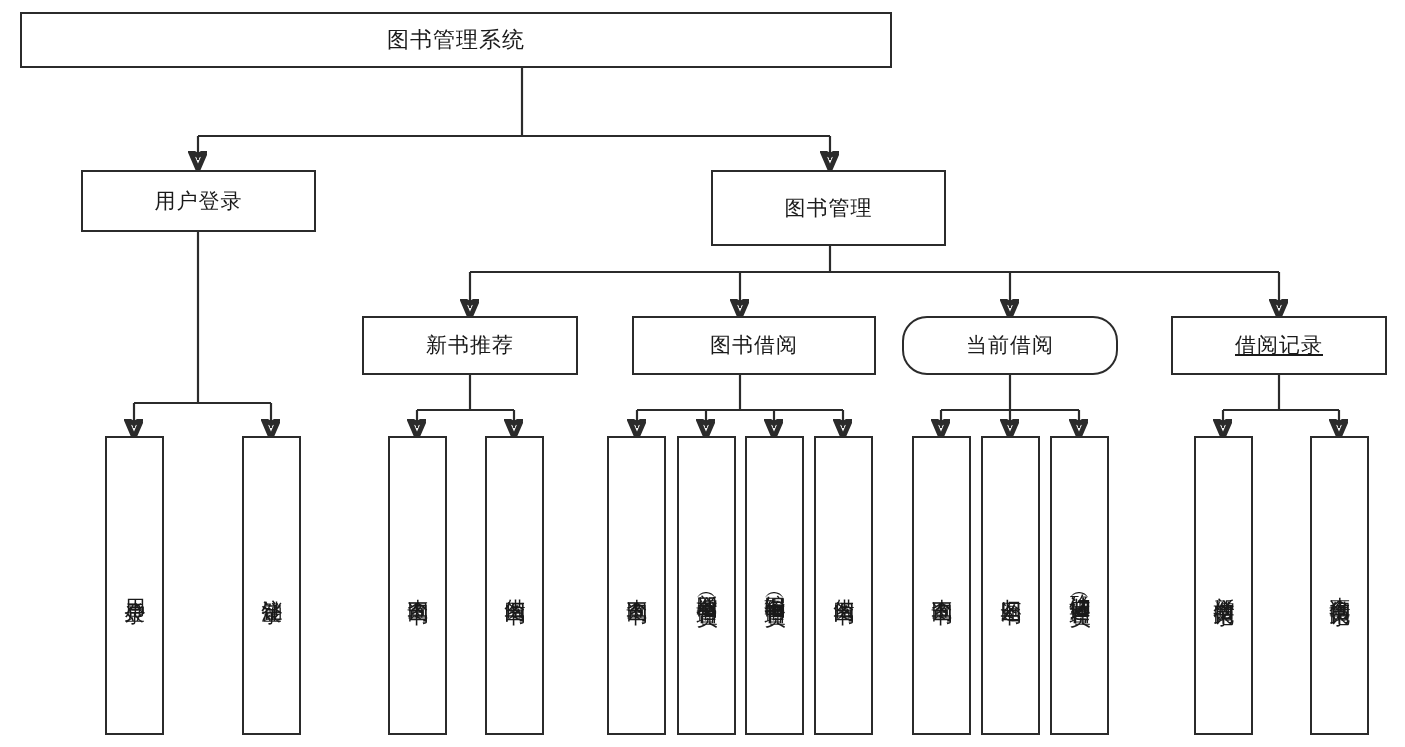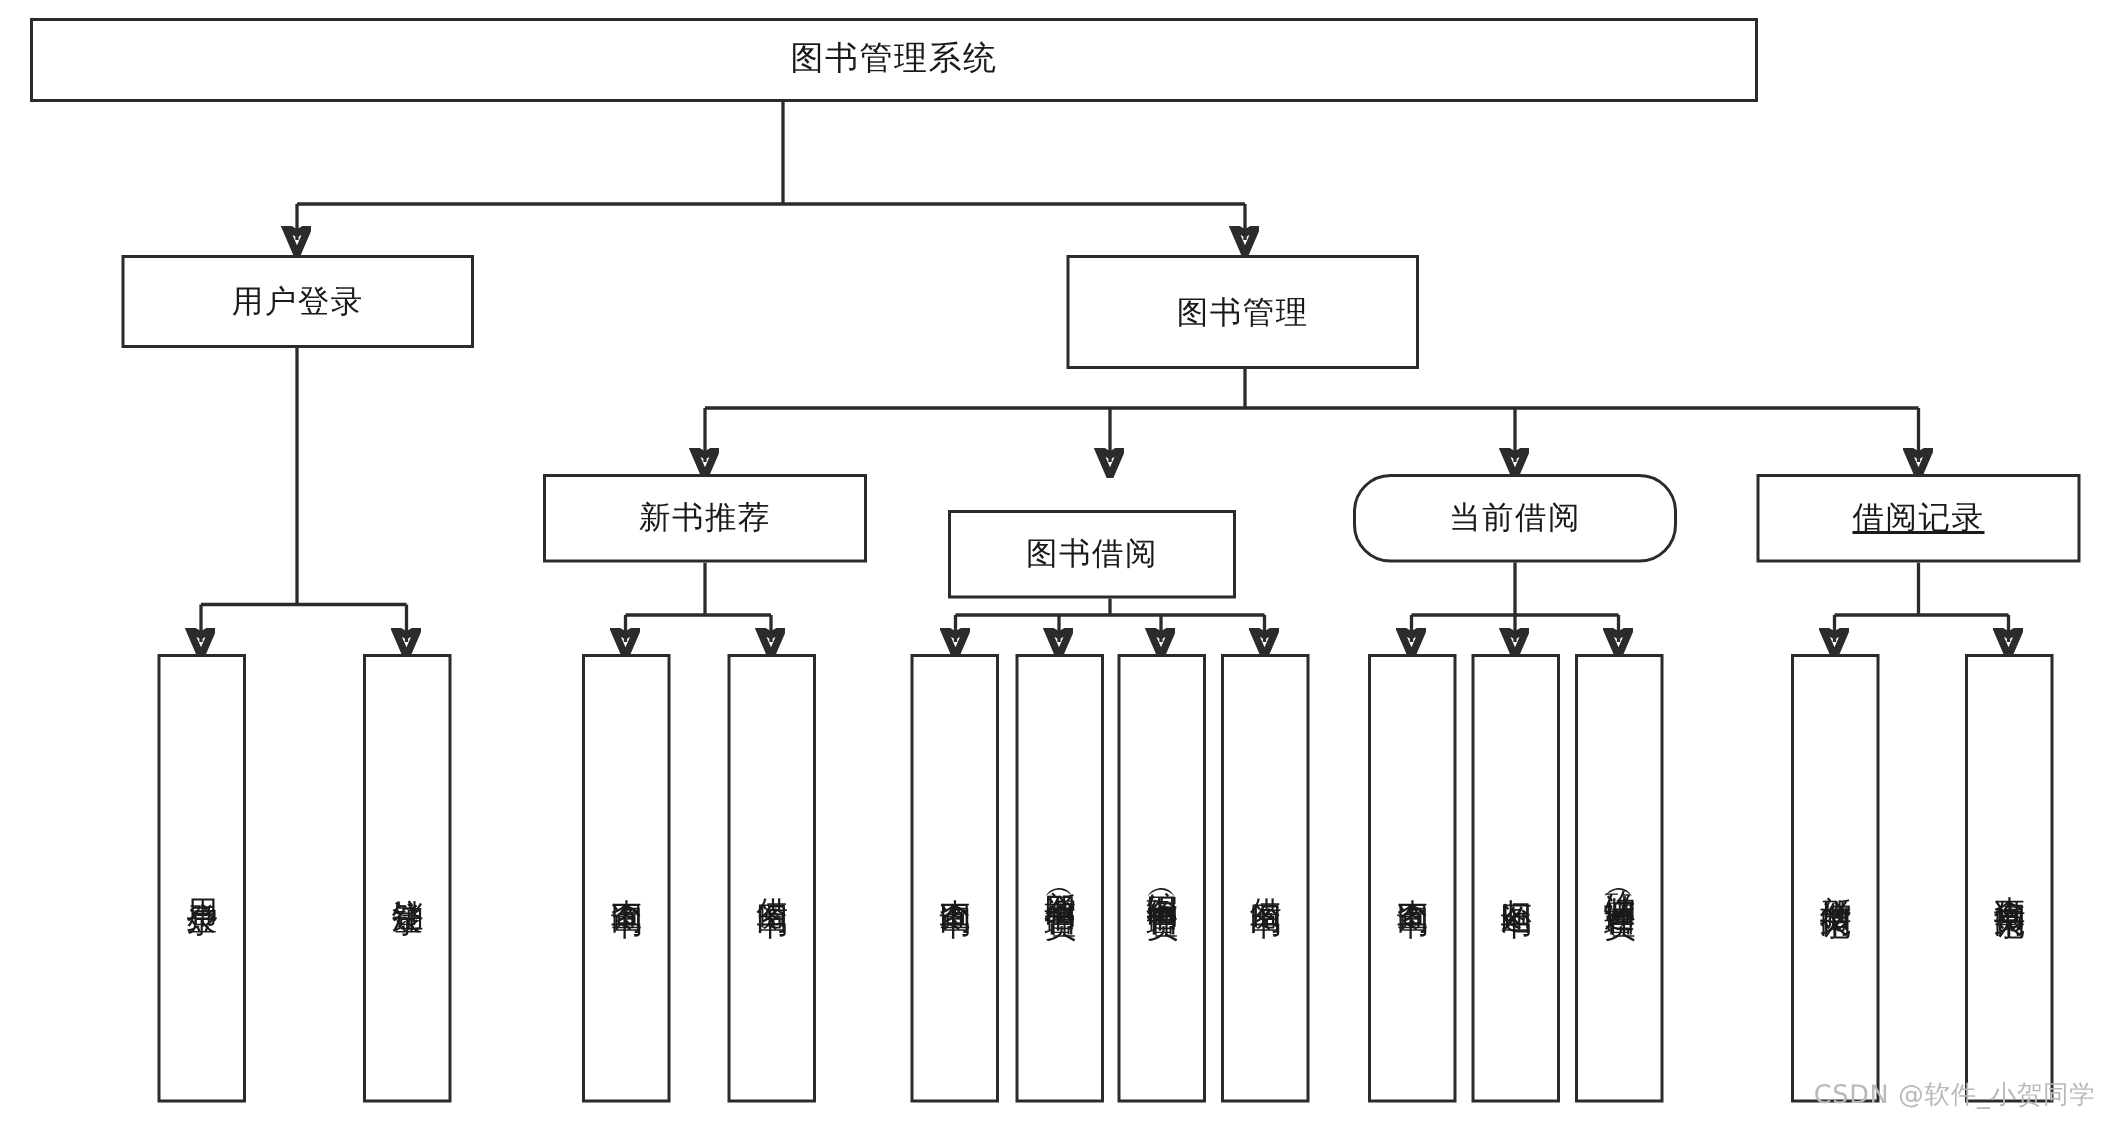--- a/index.html
+++ b/index.html
@@ -118,35 +118,35 @@
     <path d="M941,410 L941,428" marker-end="url(#arrow)"></path>
     <path d="M1010,410 L1010,428" marker-end="url(#arrow)"></path>
     <path d="M1079,410 L1079,428" marker-end="url(#arrow)"></path>
 
     <path d="M1279,375 L1279,410"></path>
     <path d="M1223,410 L1339,410"></path>
     <path d="M1223,410 L1223,428" marker-end="url(#arrow)"></path>
     <path d="M1339,410 L1339,428" marker-end="url(#arrow)"></path>
   </svg>
 
-  <div class="node horiz" id="root-node" style="left:20px; top:12px; width:1152px; height:56px;">
+  <div class="node horiz" id="root-node" style="left:20px; top:12px; width:872px; height:56px;">
     <span class="label">图书管理系统</span>
   </div>
 
   <div class="node horiz" style="left:81px; top:170px; width:235px; height:62px;">
     <span class="label">用户登录</span>
   </div>
   <div class="node horiz" style="left:711px; top:170px; width:235px; height:76px;">
     <span class="label">图书管理</span>
   </div>
 
   <div class="node horiz" style="left:362px; top:316px; width:216px; height:59px;">
     <span class="label">新书推荐</span>
   </div>
-  <div class="node horiz" style="left:632px; top:316px; width:192px; height:59px;margin-top:24px;">
+  <div class="node horiz" style="left:632px; top:316px; width:244px; height:59px;">
     <span class="label">图书借阅</span>
   </div>
   <div class="node horiz" style="left:902px; top:316px; width:216px; height:59px;border-radius:25px;">
     <span class="label">当前借阅</span>
   </div>
   <div class="node horiz" style="left:1171px; top:316px; width:216px; height:59px;text-decoration:underline;">
     <span class="label">借阅记录</span>
   </div>
 
   <div class="node vert" style="left:105px; top:436px; width:59px; height:299px;">
@@ -186,14 +186,13 @@
     <span class="label">确认归还（管理员）</span>
   </div>
 
   <div class="node vert" style="left:1194px; top:436px; width:59px; height:299px;">
     <span class="label">新增借阅记录</span>
   </div>
   <div class="node vert" style="left:1310px; top:436px; width:59px; height:299px;">
     <span class="label">查询借阅记录</span>
   </div>
 
-  <div class="watermark">CSDN @软件_小贺同学</div>
 </div>
 
 </body></html>

